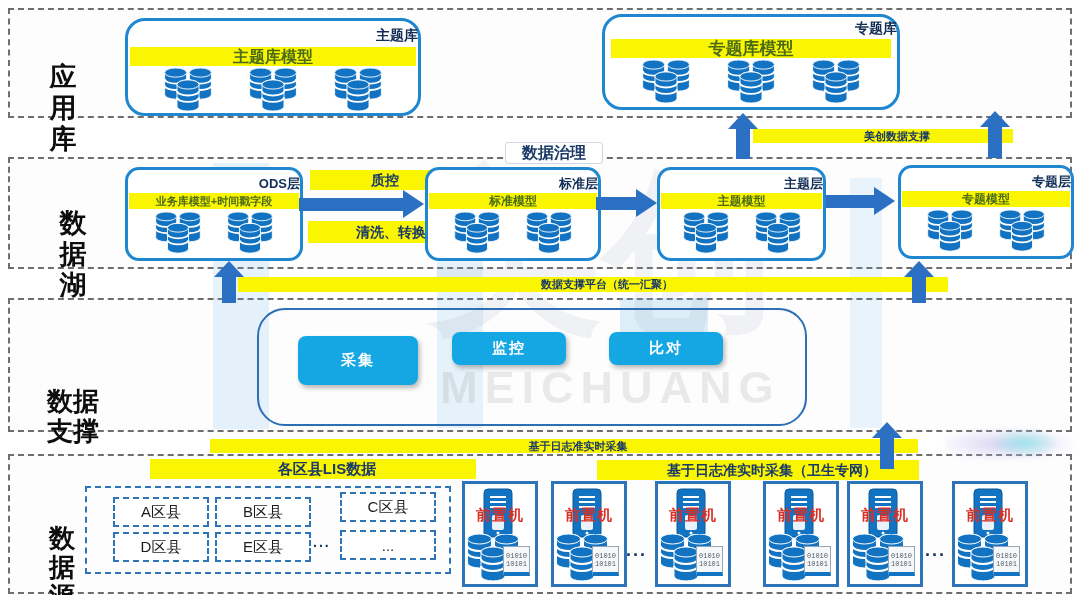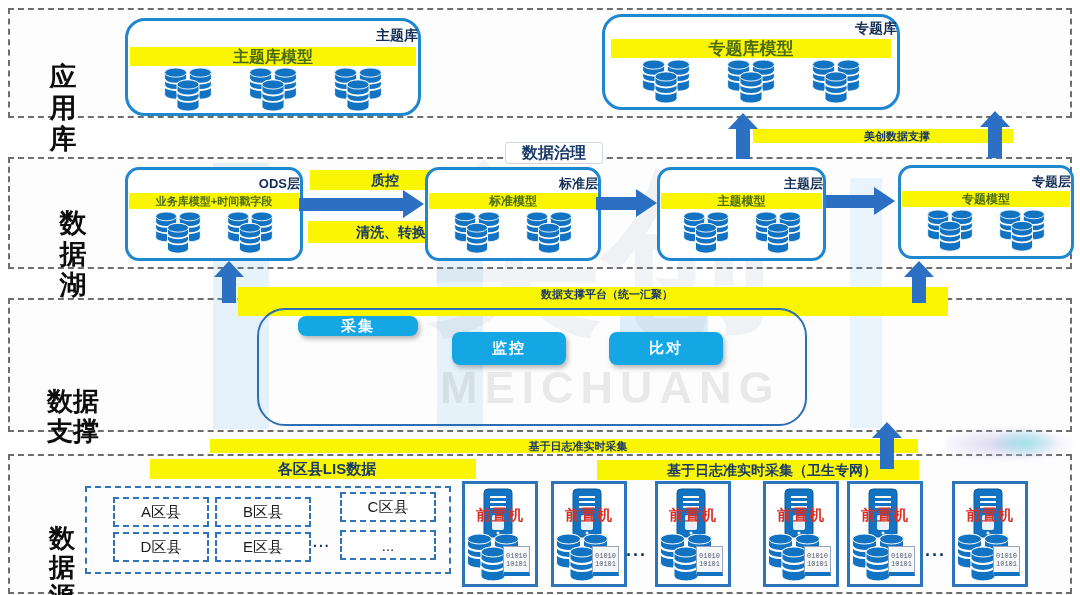--- a/index.html
+++ b/index.html
@@ -199,28 +199,28 @@
       <svg class="dbc-svg" width="50" height="42" viewBox="0 0 51 48">
           <use href="#dbc"></use>
         </svg>
     </div>
   </div>
 
   <div class="arr-up" style="left:214px;top:261px;width:30px;height:42px">
       <div class="head"></div>
       <div class="shaft"></div>
     </div>
-  <div class="band navy z2" style="left:238px;top:287px;width:682px;height:29px;font-size:11px;line-height:15px">数据支撑平台（统一汇聚）</div>
+  <div class="band navy z2" style="left:238px;top:277px;width:682px;height:15px;font-size:11px;line-height:15px">数据支撑平台（统一汇聚）</div>
   <div class="arr-up" style="left:904px;top:261px;width:30px;height:42px">
       <div class="head"></div>
       <div class="shaft"></div>
     </div>
 
   <div class="abs z2" style="left:257px;top:308px;width:546px;height:114px;border:2.5px solid #2d6fb5;border-radius:28px;background:transparent"></div>
-  <div class="btn" style="left:298px;top:316px;width:120px;height:20px">采集</div>
+  <div class="btn" style="left:298px;top:336px;width:120px;height:49px">采集</div>
   <div class="btn" style="left:452px;top:332px;width:114px;height:33px">监控</div>
   <div class="btn" style="left:609px;top:332px;width:114px;height:33px">比对</div>
 
   <div class="band navy z2" style="left:210px;top:439px;width:680px;height:14px;font-size:11px;line-height:14px">基于日志准实时采集</div>
   <div class="arr-up" style="left:872px;top:422px;width:30px;height:47px">
       <div class="head"></div>
       <div class="shaft"></div>
     </div>
 
   <div class="band navy z2" style="left:150px;top:459px;width:298px;height:20px;font-size:15px;line-height:20px">各区县LIS数据</div>

